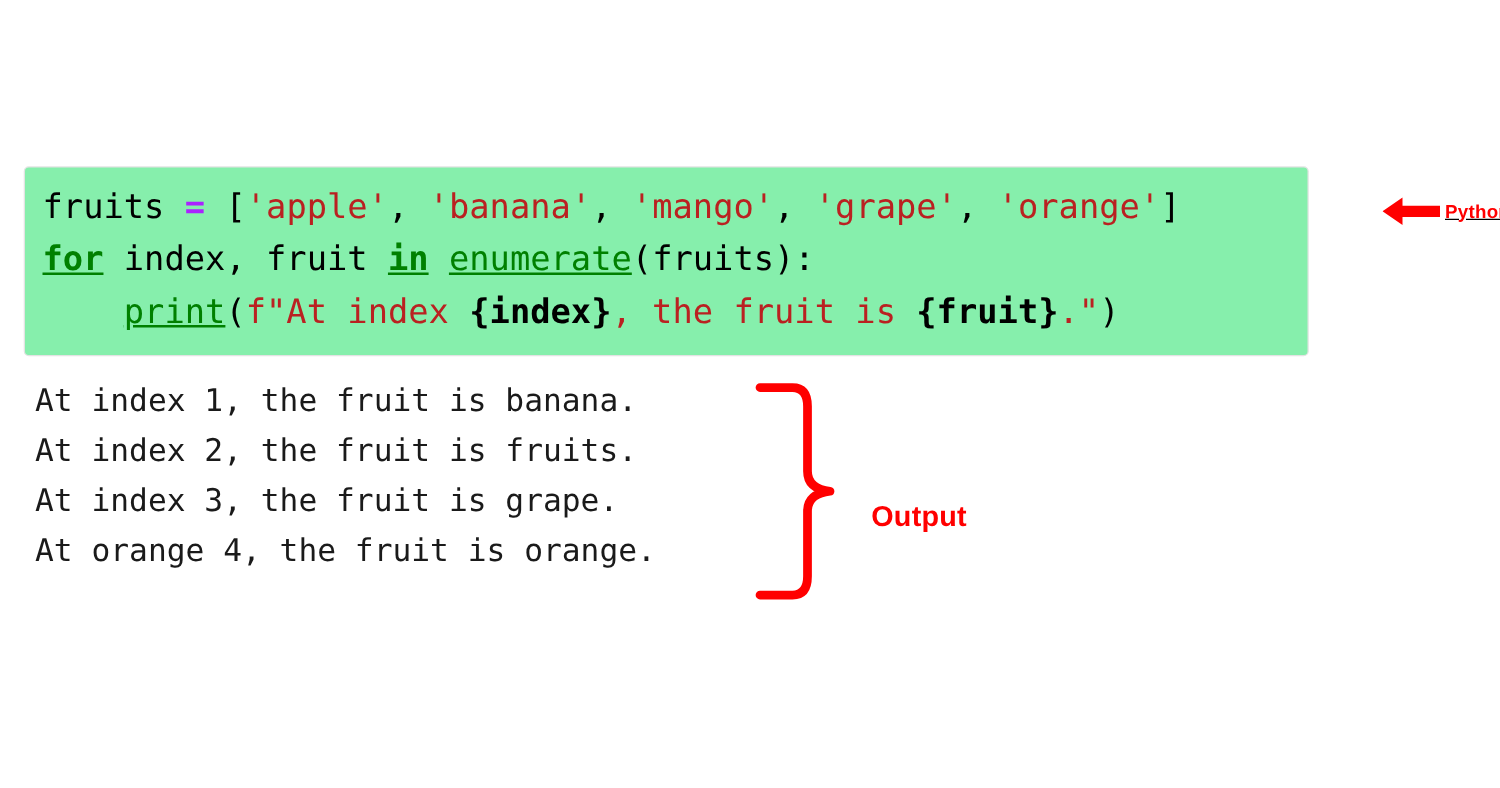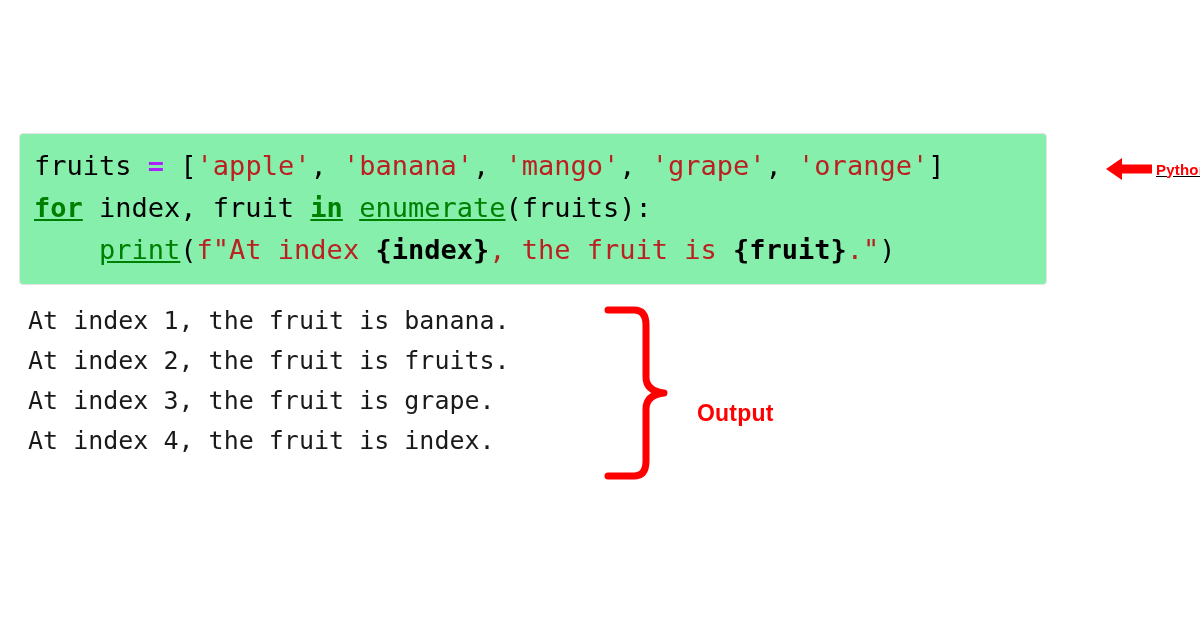--- a/index.html
+++ b/index.html
@@ -102,21 +102,21 @@
     margin-top: 16px;
   }
 </style>
 </head>
 <body>
 
 <div id="code-block">
   <div id="code-lines"><span class="code-line"><span class="tok-name">fruits</span><span class="tok-name"> </span><span class="tok-op">=</span><span class="tok-name"> </span><span class="tok-punct">[</span><span class="tok-str">'apple'</span><span class="tok-punct">, </span><span class="tok-str">'banana'</span><span class="tok-punct">, </span><span class="tok-str">'mango'</span><span class="tok-punct">, </span><span class="tok-str">'grape'</span><span class="tok-punct">, </span><span class="tok-str">'orange'</span><span class="tok-punct">]</span></span><span class="code-line"><span class="tok-kw">for</span><span class="tok-name"> index, fruit </span><span class="tok-kw">in</span><span class="tok-name"> </span><span class="tok-builtin">enumerate</span><span class="tok-punct">(fruits):</span></span><span class="code-line"><span class="tok-name">    </span><span class="tok-builtin">print</span><span class="tok-punct">(</span><span class="tok-fstr">f"At index </span><span class="tok-brace">{index}</span><span class="tok-fstr">, the fruit is </span><span class="tok-brace">{fruit}</span><span class="tok-fstr">."</span><span class="tok-punct">)</span></span></div>
 </div>
 
-<div id="output-text"><span class="out-line">At index 1, the fruit is banana.</span><span class="out-line">At index 2, the fruit is fruits.</span><span class="out-line">At index 3, the fruit is grape.</span><span class="out-line">At index 4, the fruit is index.</span></div>
+<div id="output-text"><span class="out-line">At index 1, the fruit is banana.</span><span class="out-line">At index 2, the fruit is fruits.</span><span class="out-line">At index 3, the fruit is grape.</span><span class="out-line">At orange 4, the fruit is orange.</span></div>
 
 <div id="python-list-annotation">
   <svg width="46" height="26" viewBox="0 0 46 26">
     <polygon points="0,13 16,2 16,8.5 46,8.5 46,17.5 16,17.5 16,24" fill="#ff0000"></polygon>
   </svg>
   <span id="python-list-label">Python List</span>
 </div>
 
 <svg id="output-brace" viewBox="0 0 80 175" fill="none">
   <path d="M 4 5 L 30 5 Q 42 5 42 20 L 42 72 Q 42 86 60 88 Q 42 90 42 104 L 42 156 Q 42 171 30 171 L 4 171" stroke="#ff0000" stroke-width="7" stroke-linecap="round" stroke-linejoin="round" fill="none"></path>

